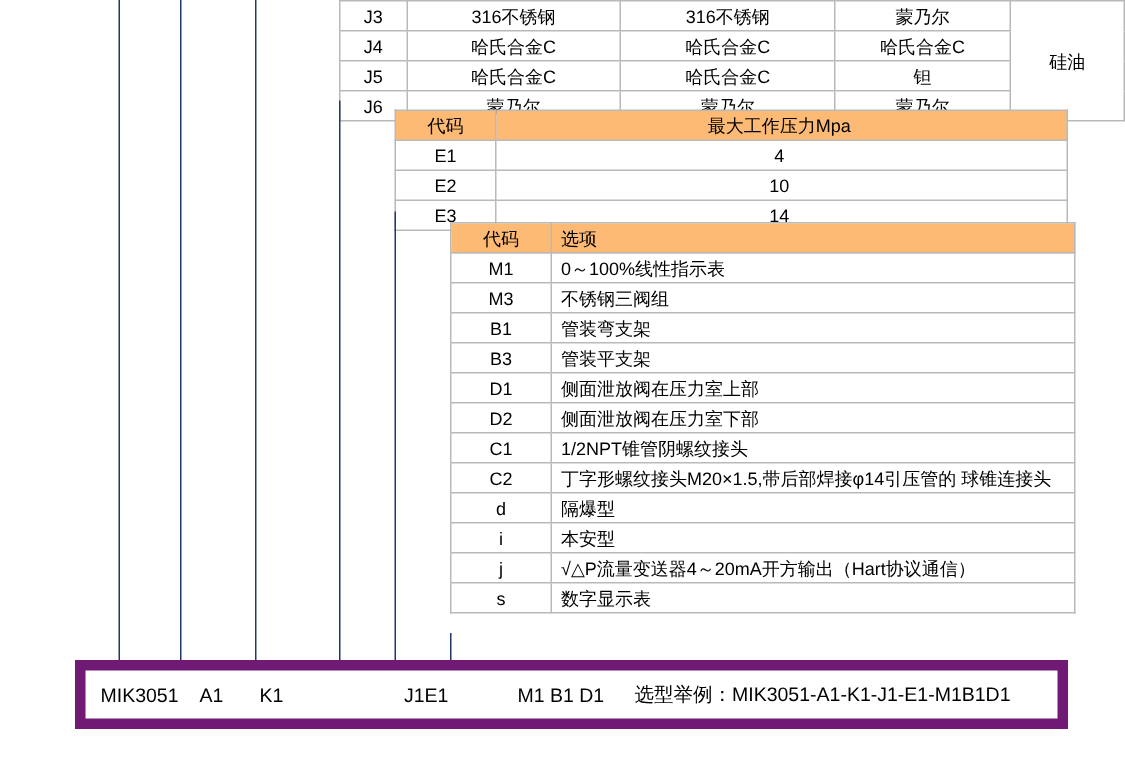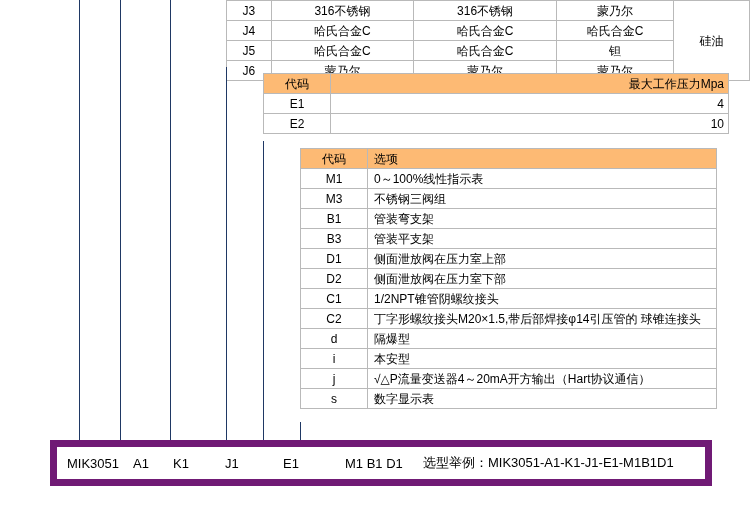--- a/index.html
+++ b/index.html
@@ -23,21 +23,21 @@
   .tbl-material .c-code{width:36px;text-align:center;}
   .tbl-material .c-a{width:136px;text-align:center;}
   .tbl-material .c-b{width:136px;text-align:center;}
   .tbl-material .c-c{width:110px;text-align:center;}
   .tbl-material .c-d{width:68px;text-align:center;vertical-align:middle;}
 
   
   .tbl-press{position:absolute;left:263px;top:73px;}
   .tbl-press td,.tbl-press th{height:17px;}
   .tbl-press .p-code{width:58px;text-align:center;}
-  .tbl-press .p-val{width:375px;text-align:right;padding-left:18px;}
+  .tbl-press .p-val{width:375px;text-align:center;padding-left:1px;}
   .hdr{background:#fdba74;text-align:center;}
 
   
   .tbl-opt{position:absolute;left:300px;top:148px;}
   .tbl-opt td,.tbl-opt th{height:17px;}
   .tbl-opt .o-code{width:58px;text-align:center;}
   .tbl-opt .o-val{width:338px;text-align:left;padding-left:6px;}
 
   
   .summary{
@@ -45,21 +45,21 @@
     border:7px solid #701a75;background:#ffffff;
   }
   .summary .row{
     display:flex;align-items:center;height:100%;
     padding-left:10px;gap:0px;font-size:13px;
   }
   .summary .cell{white-space:nowrap;}
   .s1{width:66px;}
   .s2{width:40px;}
   .s3{width:52px;}
-  .s4{width:58px;}
+  .s4{width:58px;text-align:right;}
   .s5{width:62px;}
   .s6{width:78px;}
   .s7{}
 
   
   .ln{position:absolute;background:#1f3864;}
   .v{width:1px;}
 </style>
 </head>
 <body>
@@ -102,20 +102,24 @@
       <td class="p-code hdr">代码</td>
       <td class="p-val hdr">最大工作压力Mpa</td>
     </tr>
     <tr>
       <td class="p-code">E1</td>
       <td class="p-val">4</td>
     </tr>
     <tr>
       <td class="p-code">E2</td>
       <td class="p-val">10</td>
+    </tr>
+    <tr>
+      <td class="p-code">E3</td>
+      <td class="p-val">14</td>
     </tr>
   </tbody>
     </table>
 
   <table class="tbl-opt">
     <tbody>
         <tr>
       <td class="o-code hdr">代码</td>
       <td class="o-val hdr">选项</td>
     </tr>

